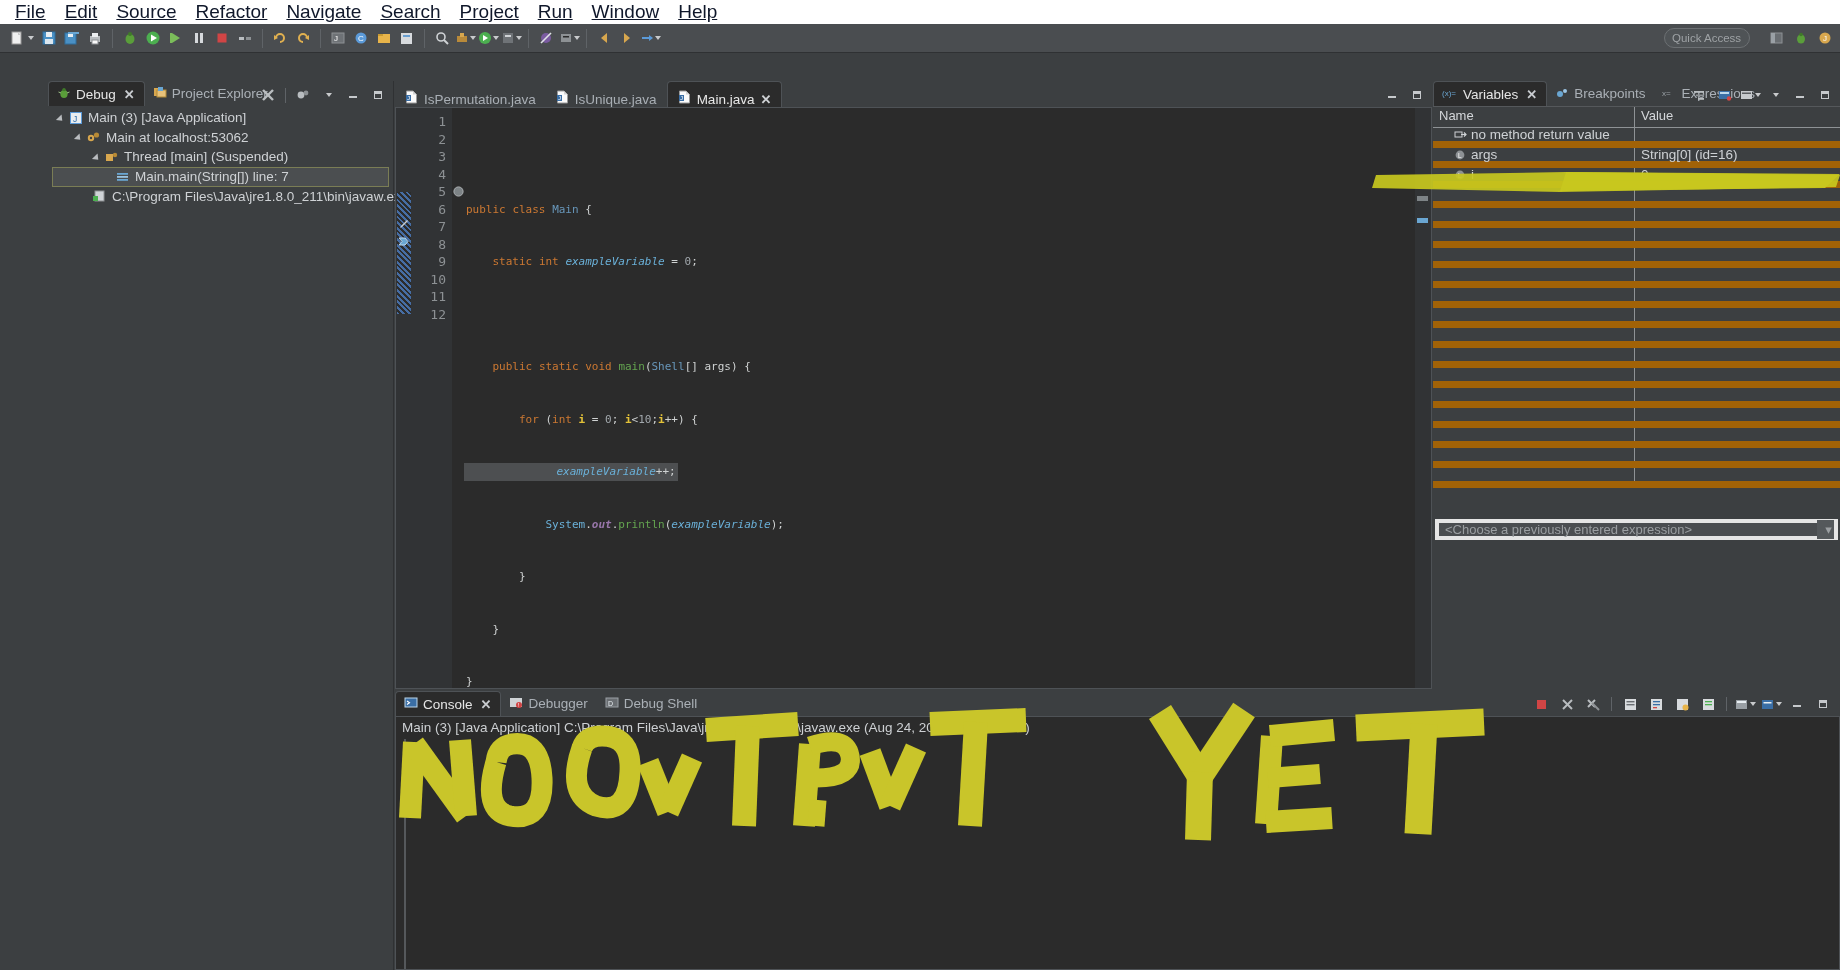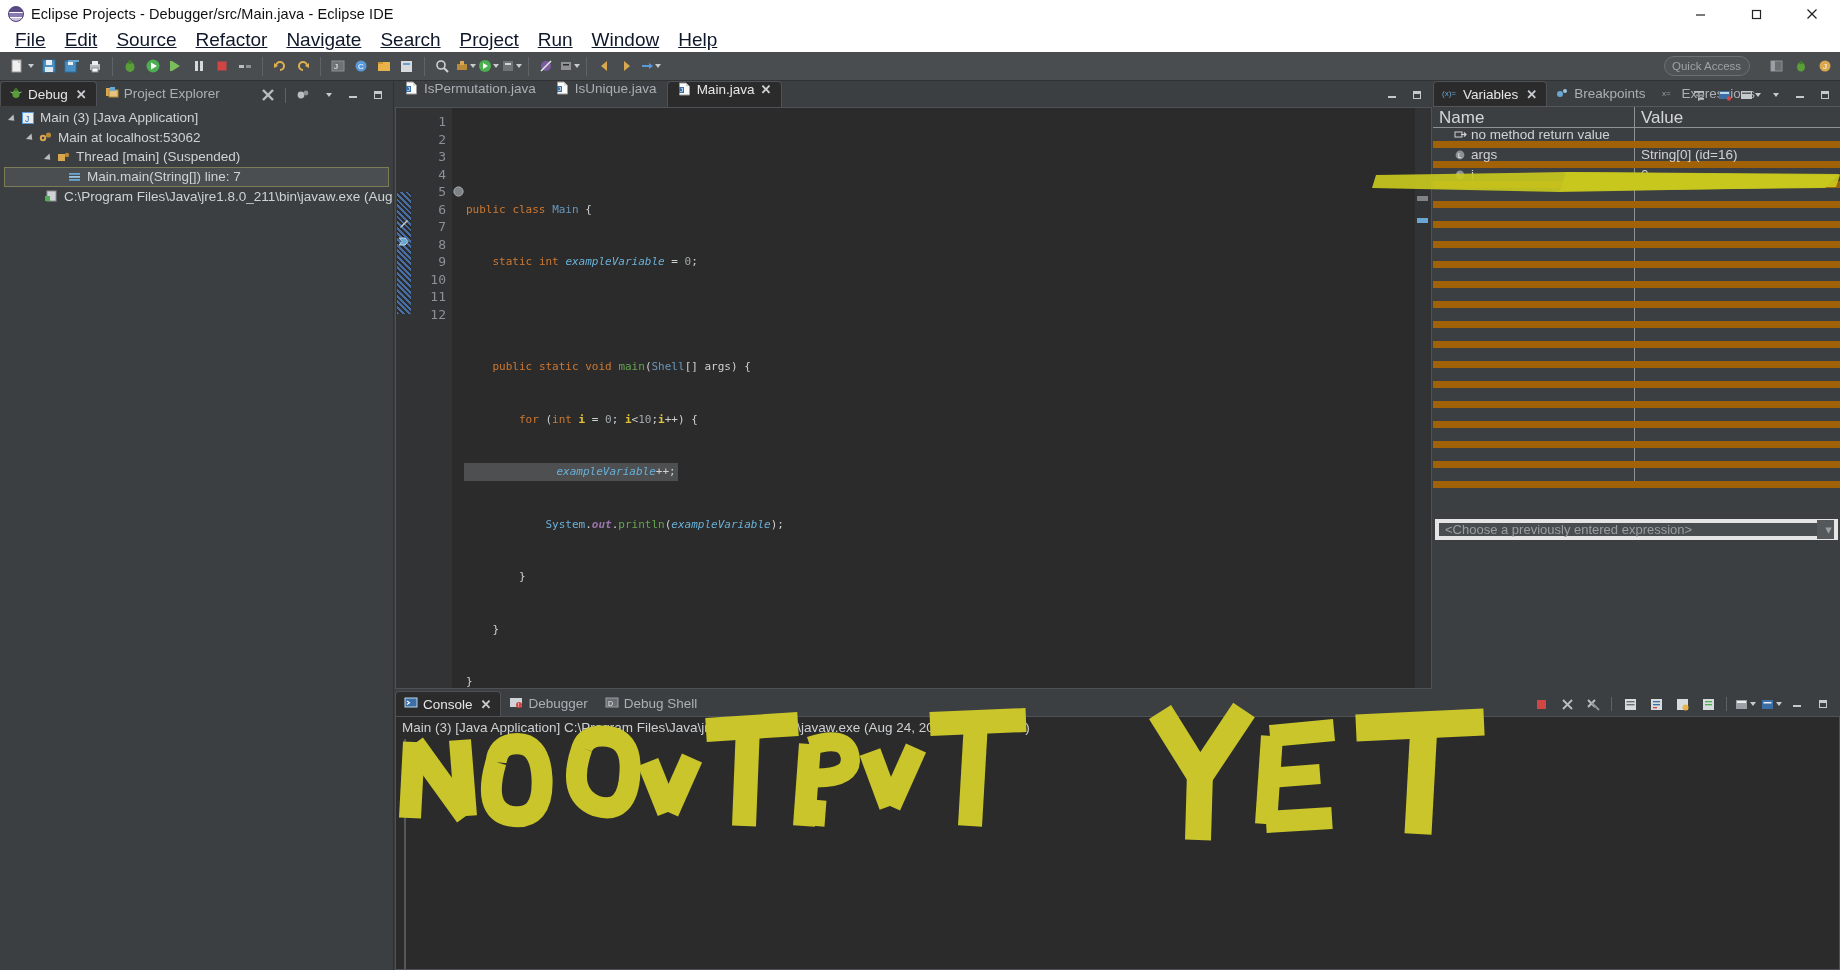--- a/index.html
+++ b/index.html
@@ -64,35 +64,35 @@
     font-size: 13.5px; color: #aab0b6; white-space: nowrap; position: relative;
   }
   .vtab.active { background: #2b2b2b; color: #e6e6e6; border-top: 1px solid #4e5256;
                  border-left: 1px solid #4e5256; border-right: 1px solid #4e5256;
                  border-radius: 4px 4px 0 0; }
   .vtab .x { font-size: 13px; color: #c9ccd0; font-weight: bold; margin-left: 3px; }
   .tabicons { position: absolute; right: 4px; top: 3px; display: flex; align-items: center; gap: 3px; }
 
   
   #debug-panel { left: 0; top: 0; width: 394px; bottom: 0; background: #3c3f41;
-                 border-right: 1px solid #2f3133; }
+                 border-right: 1px solid #2f3133; padding-left: 48px; }
   .tree { padding-top: 2px; font-size: 13.5px; color: #cfd2d5; }
   .trow { height: 19.5px; display: flex; align-items: center; white-space: nowrap;
           padding-right: 4px; }
   .trow.sel { background: #4b4e50; border: 1px solid #7a7d55; height: 20px; }
   .arw { width: 12px; height: 12px; flex: none; position: relative; }
   .arw.open::before { content:''; position:absolute; left:2px; top:3px; width:0; height:0;
       border-left: 5px solid #b9bcbf; border-top: 4px solid transparent; border-bottom: 4px solid transparent;
       transform: rotate(45deg); transform-origin: 50% 50%; }
   .ticon { width: 16px; height: 15px; flex: none; margin-right: 4px; display:flex; align-items:center; justify-content:center; }
 
   
   #editor-panel { left: 395px; top: 0; right: 408px; height: 608px; }
   .edit-tabs { background: #3c3f41; height: 26px; display: flex; align-items: flex-end; position: relative; }
-  .etab { height: 26px; display: flex; align-items: flex-start; gap: 6px; padding: 0 10px;
+  .etab { height: 26px; display: flex; align-items: flex-end; gap: 6px; padding: 0 10px;
           font-size: 13.5px; color: #a9afb5; white-space: nowrap; }
   .etab.active { background: #2b2b2b; color: #e8e8e8; border-radius: 4px 4px 0 0;
                  border: 1px solid #4e5256; border-bottom: none; }
   .etab .x { font-weight: bold; font-size: 13px; color: #cfd2d5; }
   .code-area { position: absolute; left: 0; top: 26px; right: 0; bottom: 0;
                background: #2b2b2b; border: 1px solid #4e5256; display: flex; }
   .gutter { width: 40px; background: #313335; flex: none; text-align: right;
             padding-top: 5px; font-family: "DejaVu Sans Mono", monospace; font-size: 13px;
             color: #8d9194; line-height: 17.5px; position: relative; }
   .gutter .ln { padding-right: 6px; }
@@ -111,21 +111,21 @@
   .local { color: #e3c238; font-weight: bold; }
   .sysc { color: #6ab0d8; }
   .outf { color: #9876aa; font-weight: bold; font-style: italic; }
   .plain { color: #cfd2d2; }
   .ruler-right { position:absolute; right: 0; top: 0; width: 16px; bottom: 0; background: #313335; }
 
   
   #vars-panel { right: 0; top: 0; width: 407px; height: 608px; background: #3c3f41; }
   .var-head { height: 22px; display: flex; border-top: 1px solid #55585b;
               border-bottom: 1px solid #8e9295; background: #3c3f41; }
-  .var-head > div { font-size: 17px; color: #d4d7da; padding: 1px 0 0 6px; }
+  .var-head > div { font-size: 13px; color: #d4d7da; padding: 1px 0 0 6px; }
   .vcol-name { width: 202px; border-right: 1px solid #8e9295; }
   .vcol-val { flex: 1; }
   .var-body { position: absolute; left: 0; right: 0; top: 47px; height: 395px; }
   .vrow { height: 20px; display: flex; border-bottom: 7px solid #a16207; position: relative; }
   .vcell-n { width: 202px; border-right: 1px solid #8e9295; display: flex; align-items: center;
              padding-left: 20px; font-size: 13.5px; color: #cfd2d5; white-space: nowrap; }
   .vcell-v { flex: 1; display: flex; align-items: center; padding-left: 6px;
              font-size: 13.5px; color: #cfd2d5; white-space: nowrap; }
   .vicon { width: 14px; height: 14px; margin-right: 4px; flex: none; display:flex; align-items:center; justify-content:center;}
   .expr-box { position: absolute; left: 2px; right: 2px; top: 438px; height: 21px;
@@ -144,42 +144,20 @@
 
   
   .ann { position: absolute; pointer-events: none; }
   svg.ann { overflow: visible; }
 </style>
 </head>
 <body>
 
 <div id="app">
 
-  <div class="titlebar">
-    <div class="tb-icon"></div>
-    <div class="tb-title">Eclipse Projects - Debugger/src/Main.java - Eclipse IDE</div>
-    <div class="winbtns">
-      <div class="winbtn">
-        <svg width="13" height="13" viewBox="0 0 13 13">
-            <line x1="2" y1="7" x2="11" y2="7" stroke="#222" stroke-width="1.2"></line>
-          </svg>
-      </div>
-      <div class="winbtn">
-        <svg width="13" height="13" viewBox="0 0 13 13">
-            <rect x="2.5" y="2.5" width="8" height="8" fill="none" stroke="#222" stroke-width="1.2"></rect>
-          </svg>
-      </div>
-      <div class="winbtn close">
-        <svg width="14" height="14" viewBox="0 0 14 14">
-            <line x1="2.5" y1="2.5" x2="11.5" y2="11.5" stroke="#222" stroke-width="1.3"></line>
-            <line x1="11.5" y1="2.5" x2="2.5" y2="11.5" stroke="#222" stroke-width="1.3"></line>
-          </svg>
-      </div>
-    </div>
-  </div>
 
   <div class="menubar">
     <div class="menu-item"><u>File</u></div>
     <div class="menu-item"><u>Edit</u></div>
     <div class="menu-item"><u>Source</u></div>
     <div class="menu-item"><u>Refactor</u></div>
     <div class="menu-item"><u>Navigate</u></div>
     <div class="menu-item"><u>Search</u></div>
     <div class="menu-item"><u>Project</u></div>
     <div class="menu-item"><u>Run</u></div>

